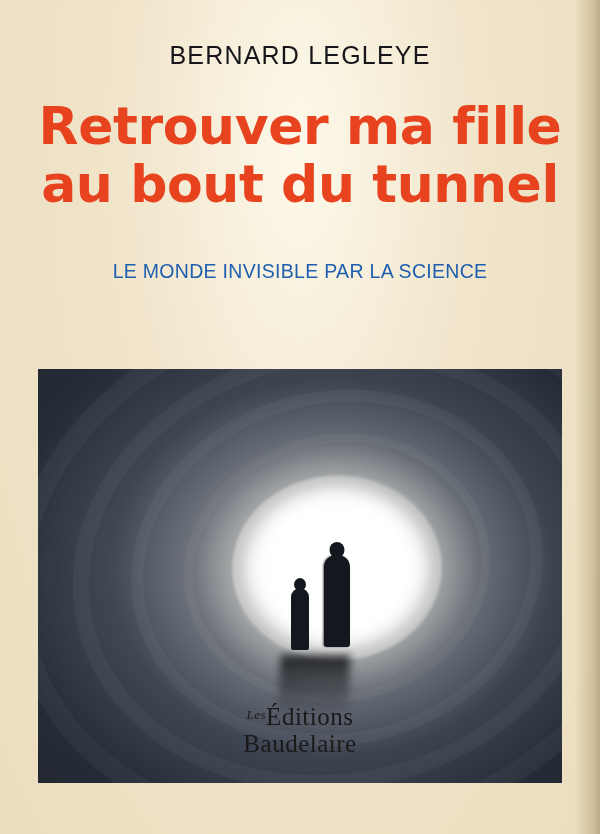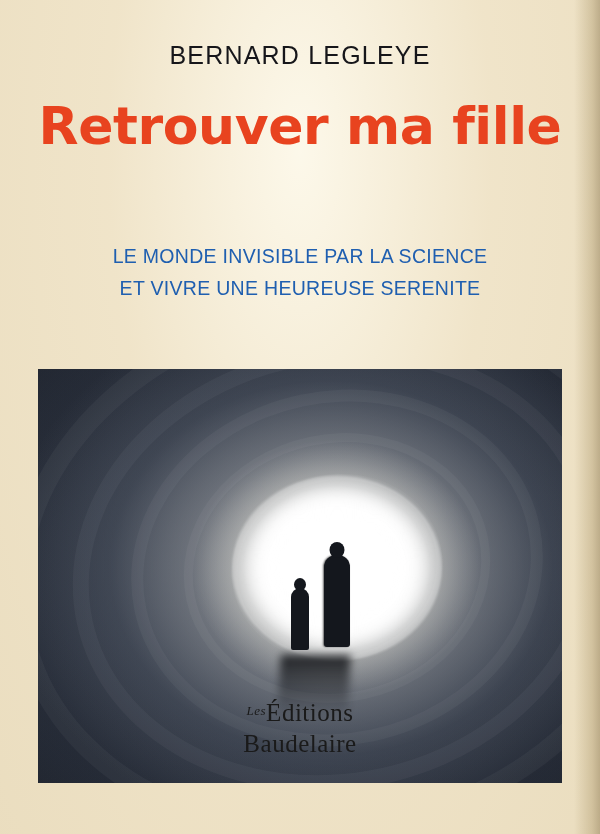--- a/index.html
+++ b/index.html
@@ -75,21 +75,21 @@
     line-height: 58px;
     letter-spacing: -0.4px;
     font-family: "DejaVu Sans", sans-serif;
   }
   .title .line {
     display: block;
   }
 
   .subtitle {
     position: absolute;
-    top: 240px;
+    top: 255px;
     left: 0;
     width: 100%;
     text-align: center;
     color: #1f5fb0;
     font-size: 19.5px;
     line-height: 32px;
     letter-spacing: 0.3px;
     font-family: "Liberation Sans", sans-serif;
   }
   .subtitle .line {
@@ -206,21 +206,21 @@
     bottom: 26px;
     width: 100%;
     text-align: center;
     color: #1a1a1a;
     font-family: "Liberation Serif", serif;
     z-index: 5;
   }
   .publisher .l1 {
     font-size: 25px;
     letter-spacing: 0.5px;
-    line-height: 34px;
+    line-height: 27px;
     text-align: center;
   }
   .publisher .l1 .les {
     font-size: 13px;
     vertical-align: 6px;
     font-style: italic;
   }
   .publisher .l2 {
     font-size: 25px;
     letter-spacing: 0.5px;
@@ -231,25 +231,25 @@
 </head>
 <body>
 
 <div class="cover">
   <div class="cover-inner">
 
     <div class="author">BERNARD LEGLEYE</div>
 
     <div class="title">
       <span class="line">Retrouver ma fille</span>
+      <span class="line">au bout du tunnel</span>
     </div>
 
     <div class="subtitle">
       <span class="line">LE MONDE INVISIBLE PAR LA SCIENCE</span>
-      <span class="line">ET VIVRE UNE HEUREUSE SERENITE</span>
     </div>
 
     <div class="photo">
       <div class="tunnel"></div>
 
       <div class="rings">
         <div class="ring" style="width:200px;height:175px;border-width:6px;"></div>
         <div class="ring" style="width:290px;height:250px;border-width:9px;"></div>
         <div class="ring" style="width:390px;height:330px;border-width:12px;"></div>
         <div class="ring" style="width:500px;height:410px;border-width:16px;"></div>

